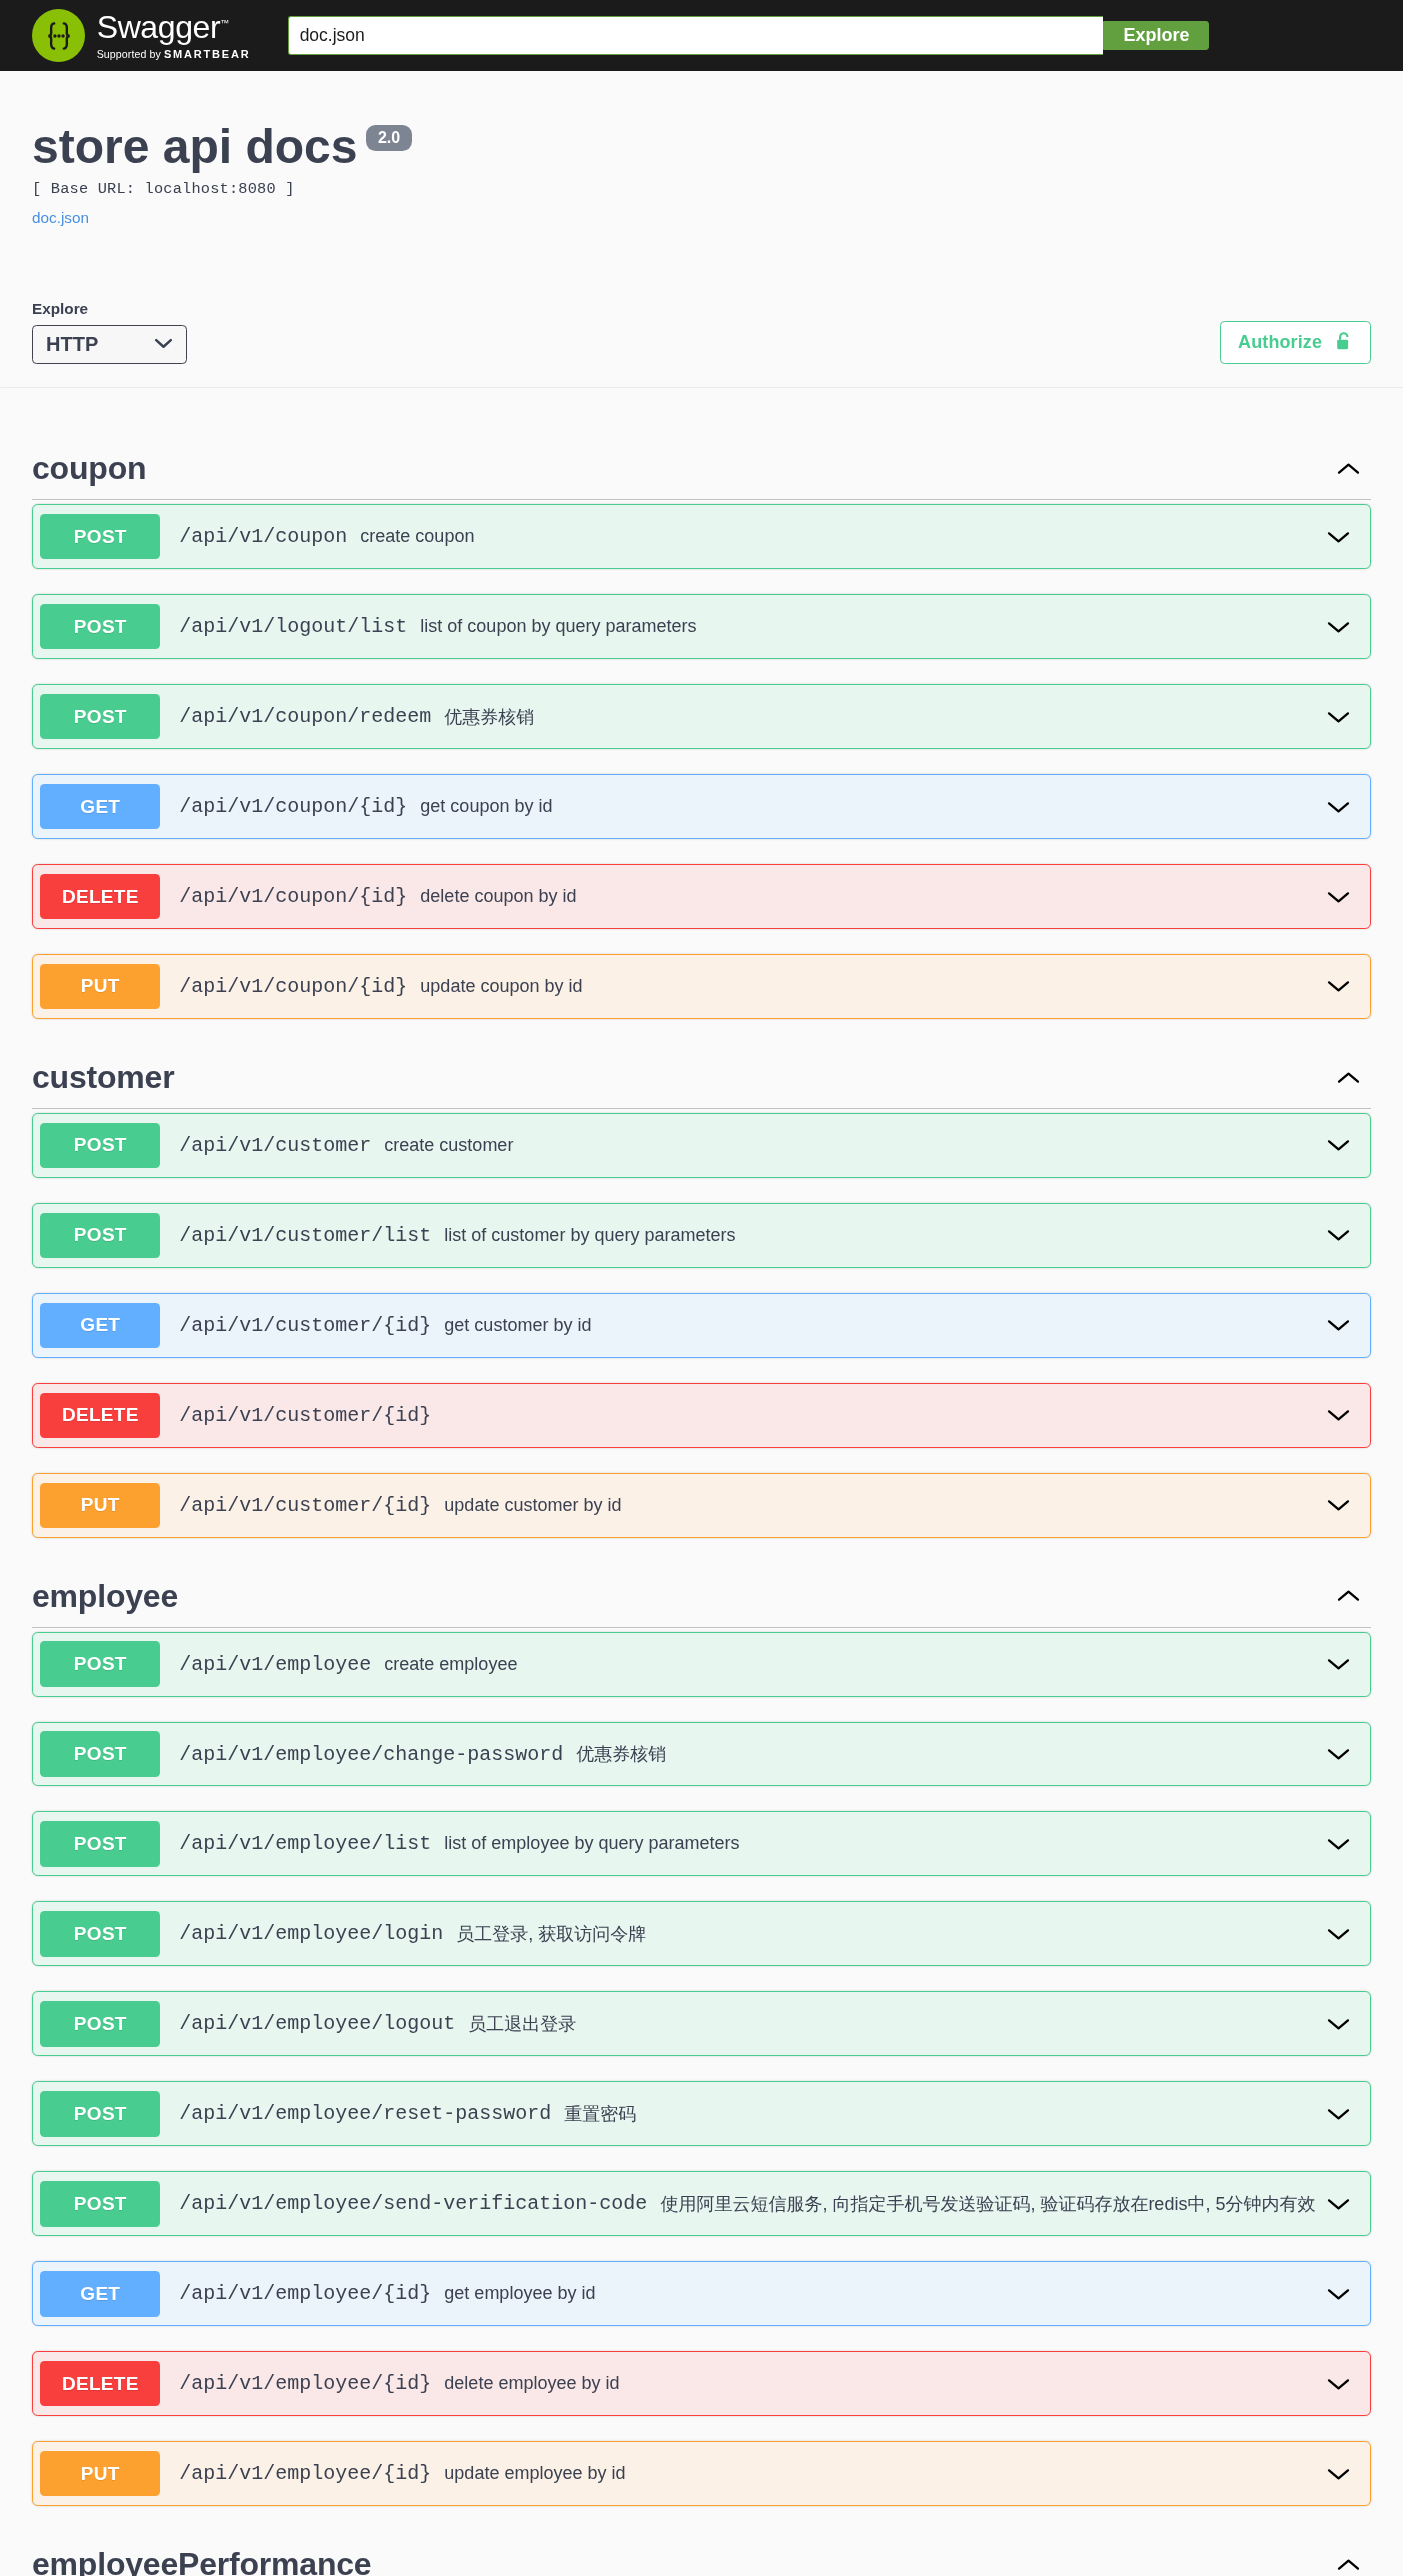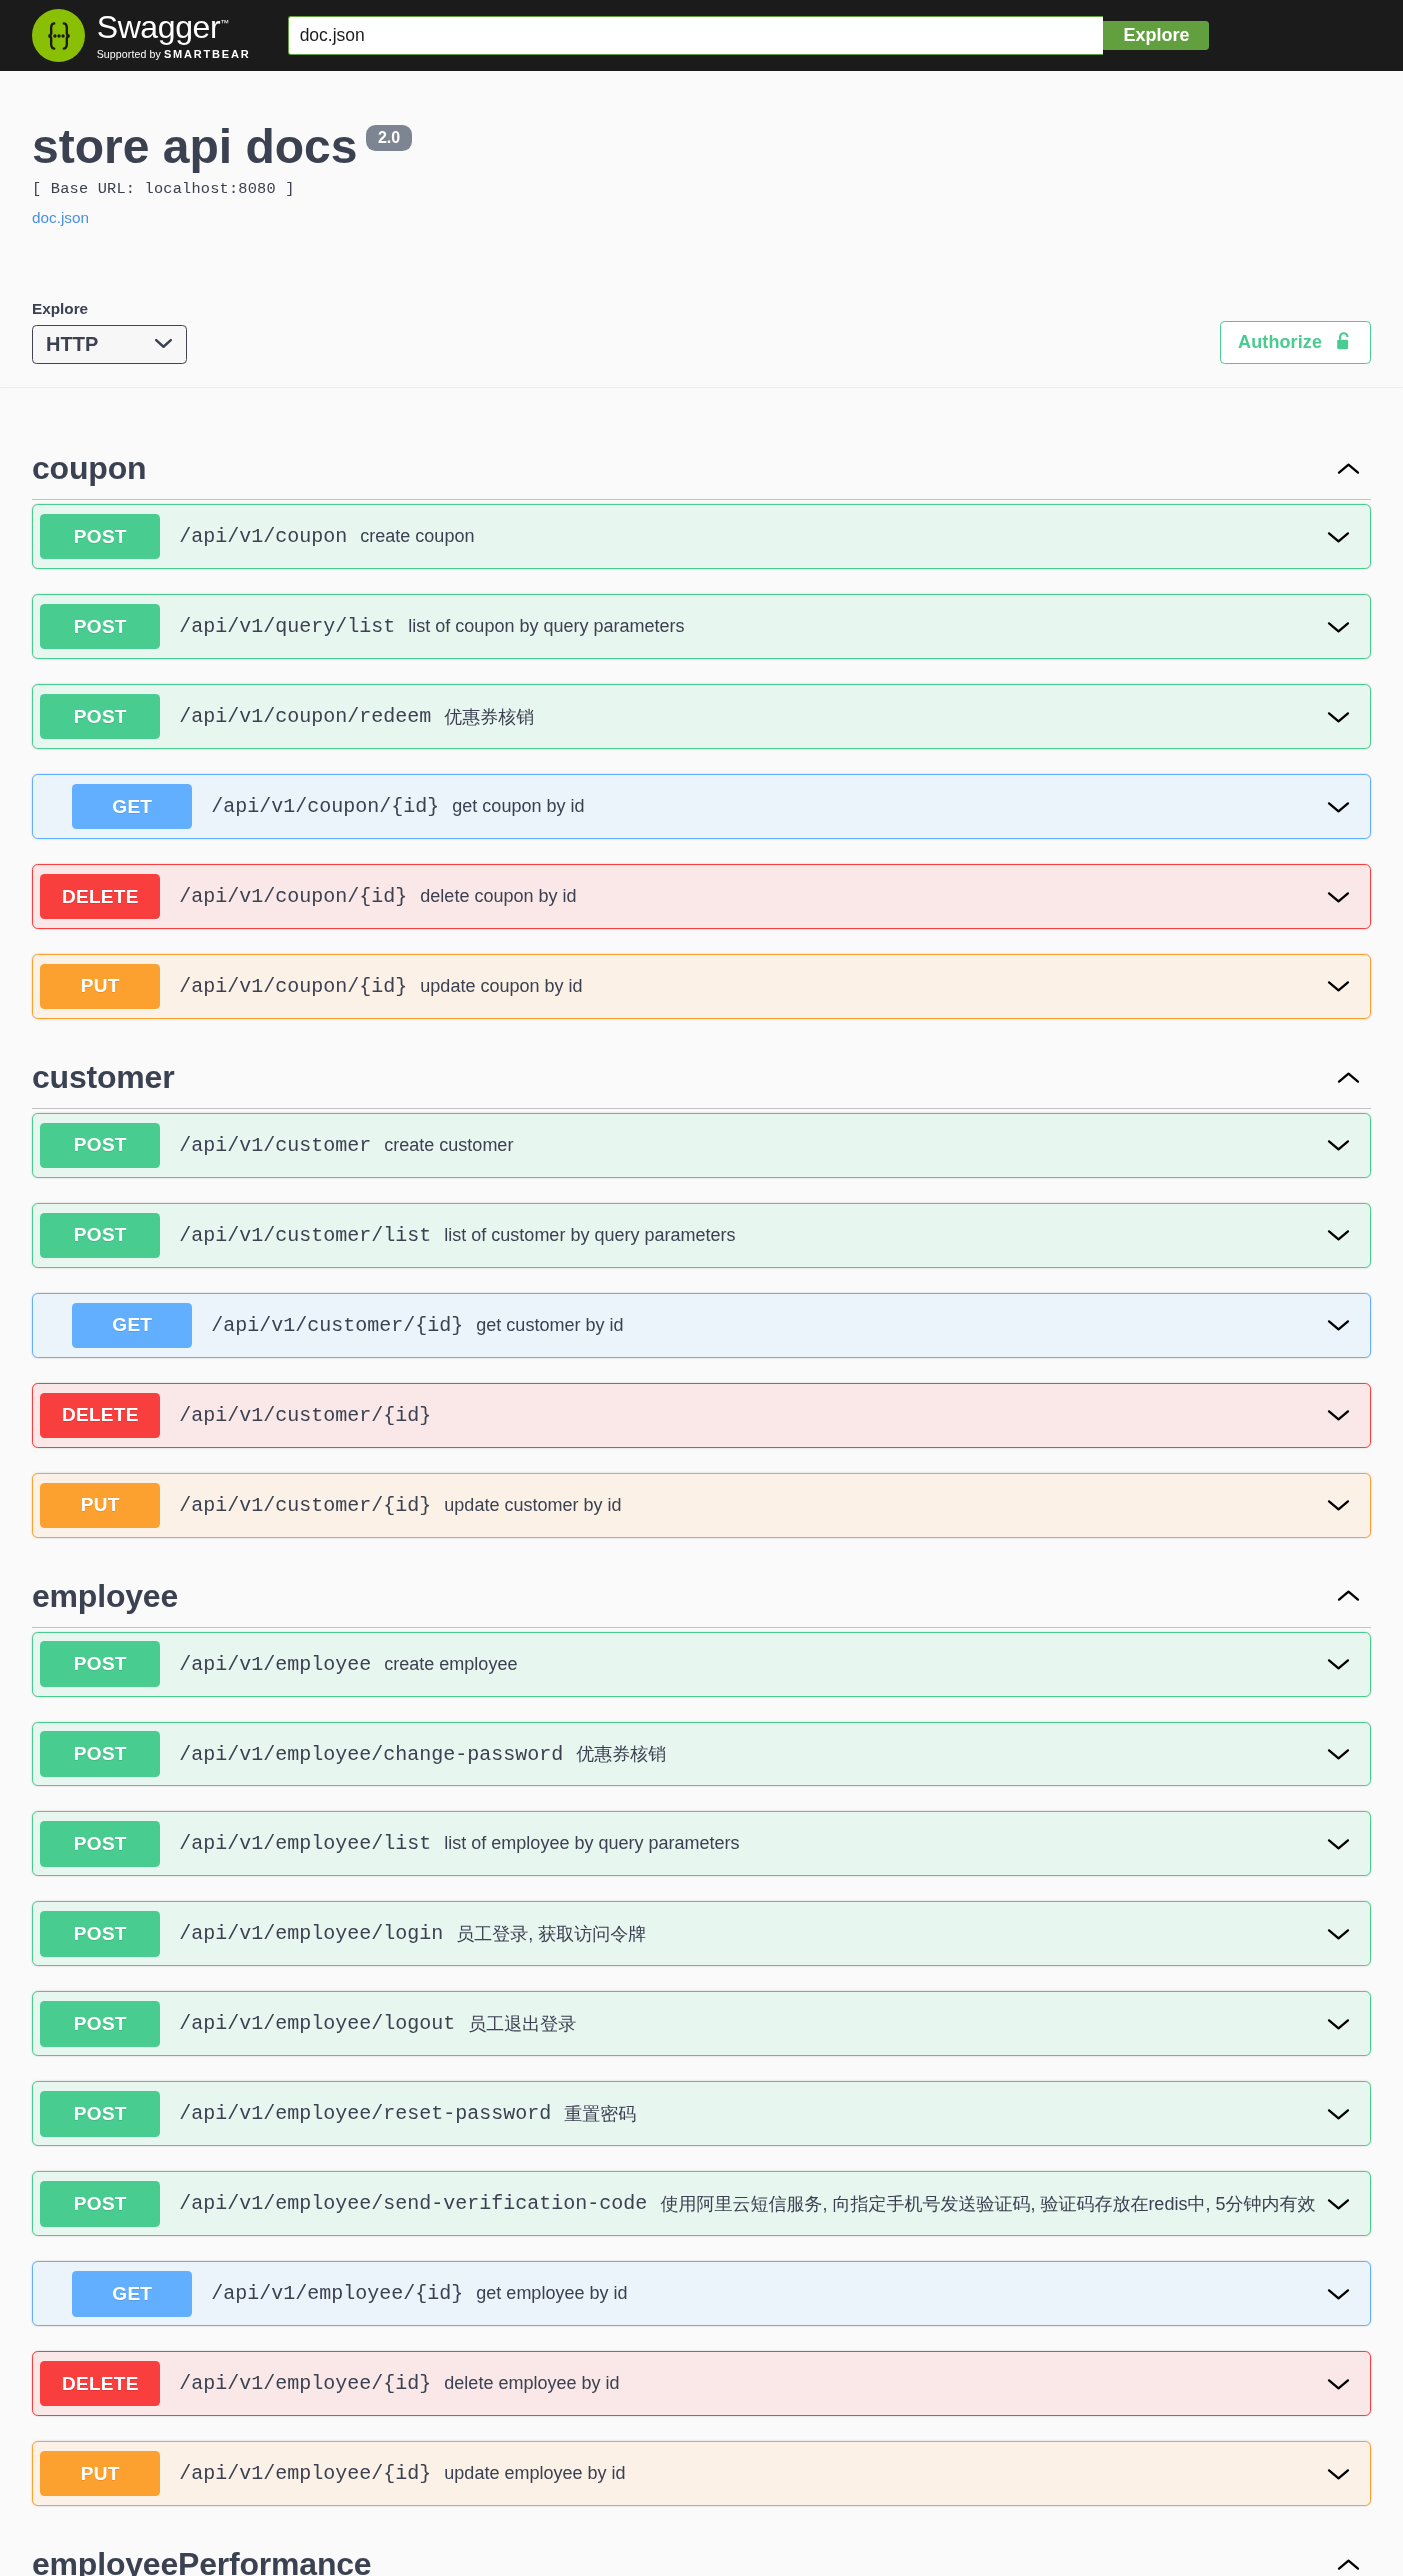--- a/index.html
+++ b/index.html
@@ -285,21 +285,21 @@
     flex: 0 0 auto;
     margin-left: auto;
     padding: 0 19px 0 10.2px;
     display: flex;
     align-items: center;
   }
 
   
   .opblock.post { background: #e8f6f0; border-color: #49cc90; }
   .opblock.post .opblock-summary-method { background: #49cc90; }
-  .opblock.get { background: #ebf3fb; border-color: #61affe; padding-left: 32px; }
+  .opblock.get { background: #ebf3fb; border-color: #61affe; }
   .opblock.get .opblock-summary-method { background: #61affe; }
   .opblock.delete { background: #fae7e7; border-color: #f93e3e; }
   .opblock.delete .opblock-summary-method { background: #f93e3e; }
   .opblock.put { background: #fbf1e6; border-color: #fca130; }
   .opblock.put .opblock-summary-method { background: #fca130; }
 </style>
 </head>
 <body>
 
 <div class="topbar">
@@ -388,21 +388,21 @@
           <span class="opblock-summary-path">/api/v1/coupon</span>
           <span class="opblock-summary-description">create coupon</span>
           <span class="opblock-arrow">
             <svg width="25" height="16" viewBox="0 0 34 22">
               <path d="M4 6 L17 17 L30 6" fill="none" stroke="#000000" stroke-width="3.2" stroke-linecap="round" stroke-linejoin="round"></path>
             </svg>
           </span>
         </div>
         <div class="opblock post">
           <span class="opblock-summary-method">POST</span>
-          <span class="opblock-summary-path">/api/v1/query/list</span>
+          <span class="opblock-summary-path">/api/v1/logout/list</span>
           <span class="opblock-summary-description">list of coupon by query parameters</span>
           <span class="opblock-arrow">
             <svg width="25" height="16" viewBox="0 0 34 22">
               <path d="M4 6 L17 17 L30 6" fill="none" stroke="#000000" stroke-width="3.2" stroke-linecap="round" stroke-linejoin="round"></path>
             </svg>
           </span>
         </div>
         <div class="opblock post">
           <span class="opblock-summary-method">POST</span>
           <span class="opblock-summary-path">/api/v1/coupon/redeem</span>

